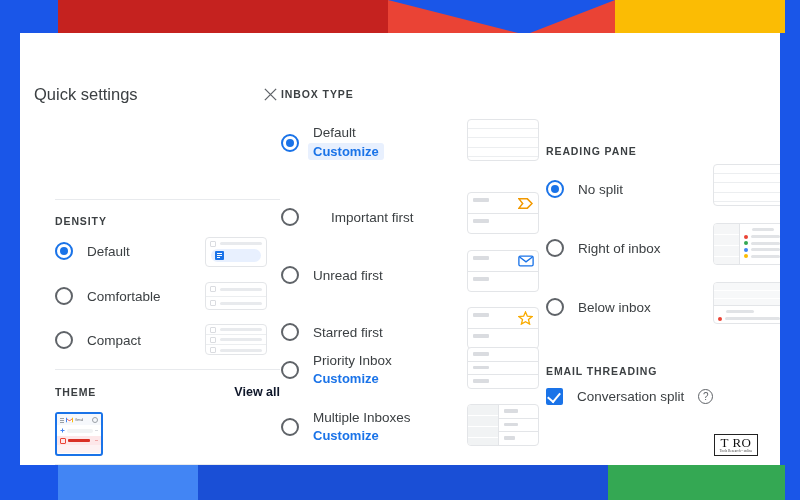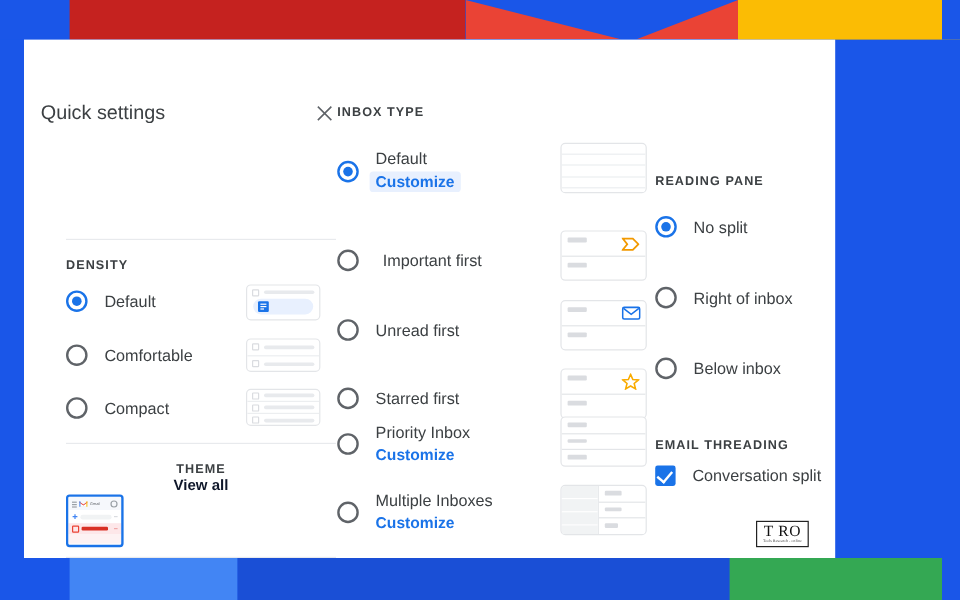--- a/index.html
+++ b/index.html
@@ -31,21 +31,21 @@
     position: absolute;
     left: 0; bottom: 0; width: 800px; height: 35px;
   }
   .bg-block { position:absolute; top:0; height:100%; }
 
   
   #card {
     position: absolute;
     left: 20px;
     top: 33px;
-    width: 676px;
+    width: 760px;
     height: 432px;
     background: #ffffff;
     box-sizing: border-box;
     overflow: hidden;
   }
 
   
   .sec-label {
     font-size: 10.5px;
     letter-spacing: 0.9px;
@@ -408,21 +408,21 @@
         </div>
         <div class="dens-row" style="height:10px;">
           <div class="dens-sq"></div>
           <div class="dens-bar"></div>
         </div>
       </div>
     </div>
 
     <div class="hr" style="left:35px; top:336px; width:225px;"></div>
 
-    <div style="position:absolute;left:35px;top:352px;width:225px;display:flex;align-items:center;justify-content:space-between;flex-direction:column;">
+    <div style="position:absolute;left:35px;top:352px;width:225px;display:flex;align-items:center;justify-content:space-between;">
       <div class="sec-label">THEME</div>
       <div id="view-all">View all</div>
     </div>
 
     <div id="theme-thumb">
       <div style="height:11px;background:#f6f8fc;display:flex;align-items:center;gap:2px;padding:0 3px;box-sizing:border-box;">
         <div style="width:4px;height:4px;">
           <div style="width:4px;height:1px;background:#9aa0a6;margin-bottom:1px;"></div>
           <div style="width:4px;height:1px;background:#9aa0a6;margin-bottom:1px;"></div>
           <div style="width:4px;height:1px;background:#9aa0a6;"></div>
@@ -465,21 +465,21 @@
       </div>
       <div class="pv it-pv" style="position:absolute;left:186px;top:-6px;height:42px;">
         <div style="height:8.2px;border-bottom:1px solid #eceef0;"></div>
         <div style="height:8.2px;border-bottom:1px solid #eceef0;"></div>
         <div style="height:8.2px;border-bottom:1px solid #eceef0;"></div>
         <div style="height:8.2px;border-bottom:1px solid #eceef0;"></div>
         <div style="height:8.2px;"></div>
       </div>
     </div>
 
-    <div style="position:absolute;left:261px;top:175px;width:246px;display:flex;align-items:center;gap:20px;">
+    <div style="position:absolute;left:261px;top:175px;width:246px;display:flex;align-items:center;gap:32px;">
       <div class="radio"></div>
       <div class="opt-label">Important first</div>
       <div class="pv it-pv" style="position:absolute;left:186px;top:-16px;height:42px;">
         <div style="height:21px;border-bottom:1px solid #e3e5e8;position:relative;padding:5px;box-sizing:border-box;">
           <div class="tiny-tab"></div>
           <svg width="15" height="13" viewBox="0 0 16 14" style="position:absolute;right:5px;top:4px;">
             <path d="M1 2 L10 2 L15 7 L10 12 L1 12 L5 7 Z" fill="none" stroke="#f29900" stroke-width="1.6"></path>
           </svg>
         </div>
         <div style="height:20px;padding:5px;box-sizing:border-box;">

